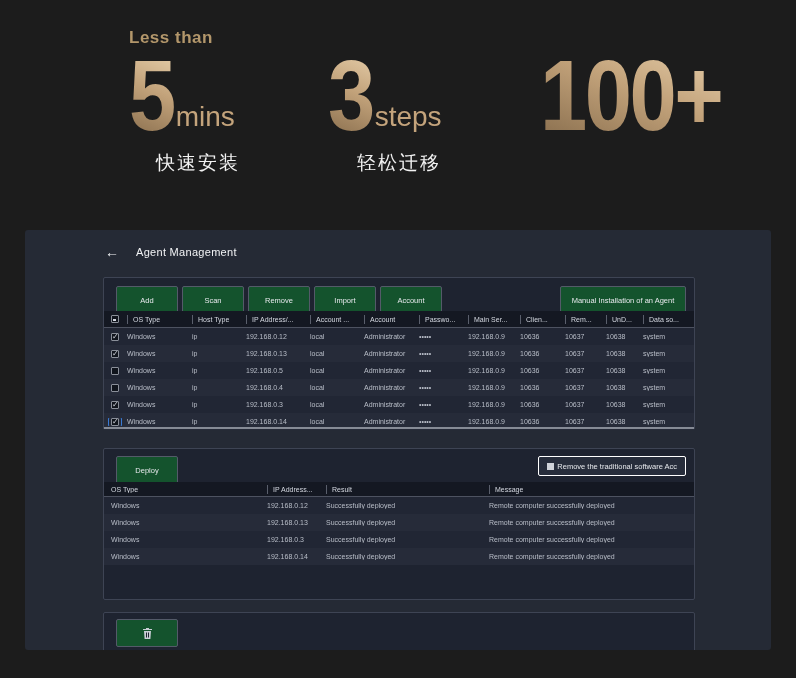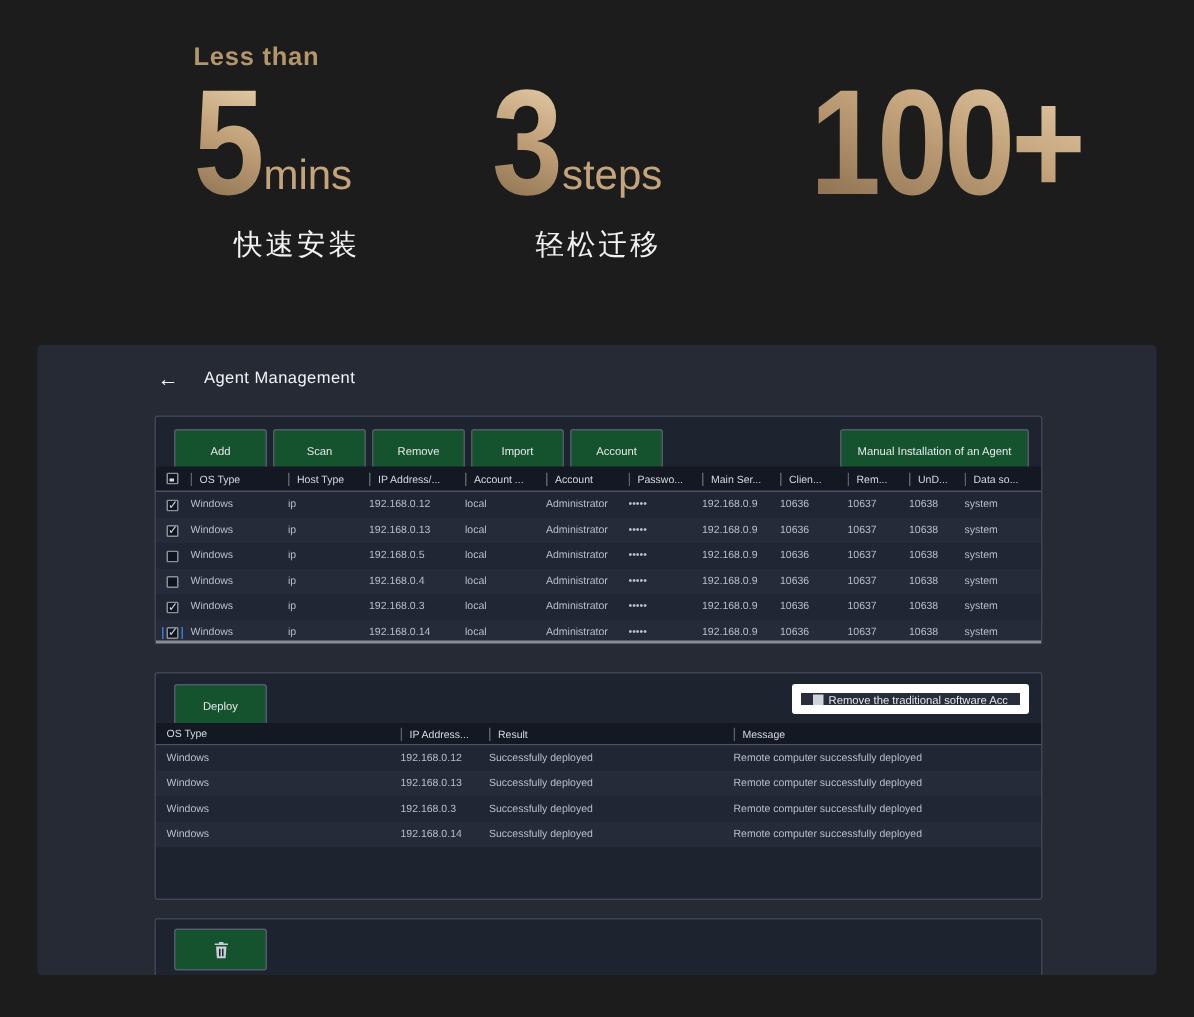--- a/index.html
+++ b/index.html
@@ -82,21 +82,21 @@
   .checkbox.checked::after { content:"✓"; position:absolute; left:0.5px; top:-1.5px;
                              font-size:8px; color:#d4d8e0; }
   .checkbox.indeterminate::after { content:""; position:absolute; left:1.5px; right:1.5px;
                                    top:3px; height:1.5px; background:#d4d8e0; }
   .checkbox.focused { outline:1px solid #3a7bd5; outline-offset:2px; }
 
   .hscrollbar { position:absolute; left:0; right:0; bottom:0; height:2px;
                 background:#868b96; }
 
   .remove-acc { position:absolute; right:8px; top:7px; height:20px; padding:0 8px;
-                border:6px solid #ffffff; border-radius:2px; background:#272d3b;
+                border:1px solid #ffffff; border-radius:2px; background:#272d3b;
                 display:flex; align-items:center; gap:3px; color:#e6e8ec;
                 font-size:7.5px; white-space:nowrap; }
   .mini-square { width:7px; height:7px; background:#d0d3d9; flex:none; }
 </style>
 </head>
 <body>
 
 <div class="page">
 
   <div class="stat" id="stat-1">

